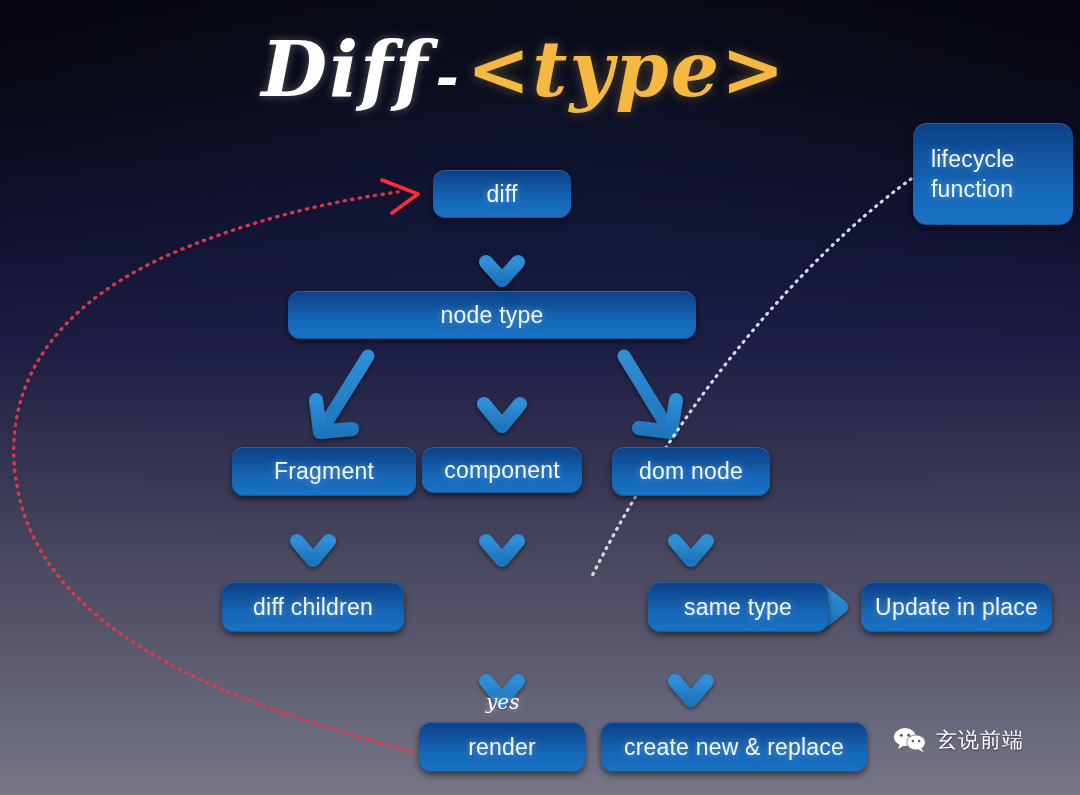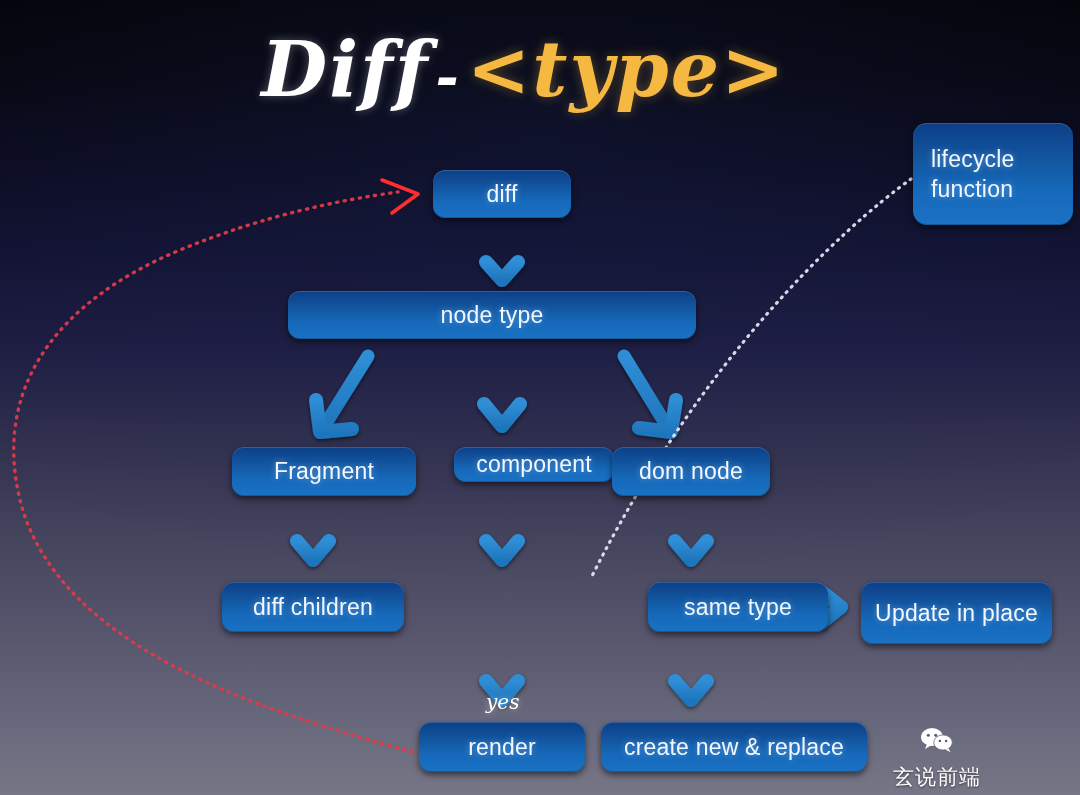--- a/index.html
+++ b/index.html
@@ -222,57 +222,57 @@
   </div>
 
   <div class="node" style="left:288px; top:291px; width:408px; height:48px;">
     <span>node type</span>
   </div>
 
   <div class="node" style="left:232px; top:447px; width:184px; height:49px;">
     <span>Fragment</span>
   </div>
 
-  <div class="node" style="left:422px; top:447px; width:160px; height:35px;margin-left:32px;">
+  <div class="node" style="left:422px; top:447px; width:160px; height:46px;">
     <span>component</span>
   </div>
 
   <div class="node" style="left:612px; top:447px; width:158px; height:49px;">
     <span>dom node</span>
   </div>
 
   <div class="node" style="left:222px; top:582px; width:182px; height:50px;">
     <span>diff children</span>
   </div>
 
 
   <div class="node" style="left:601px; top:582px; width:180px; height:50px;margin-left:47px;">
     <span>same type</span>
   </div>
 
-  <div class="node" style="left:861px; top:582px; width:191px; height:62px;">
+  <div class="node" style="left:861px; top:582px; width:191px; height:50px;">
     <span>Update in place</span>
   </div>
 
   <div class="node" style="left:419px; top:722px; width:166px; height:50px;">
     <span>render</span>
   </div>
 
   <div class="node" style="left:601px; top:722px; width:266px; height:50px;">
     <span>create new &amp; replace</span>
   </div>
 
   <div class="node lifecycle" style="left:913px; top:123px; width:160px; height:102px;">
     <span style="white-space:pre-line;">lifecycle
 function</span>
   </div>
 
   <div class="edge-label" style="left:486px; top:650px;">yes</div>
 
-  <div class="watermark" style="left:893px; top:726px;flex-direction:column;">
+  <div class="watermark" style="left:893px; top:726px;">
     <svg width="34" height="28" viewBox="0 0 34 28">
 
       <ellipse cx="12" cy="11" rx="11" ry="9" fill="#ffffff"></ellipse>
       <path d="M7,18 L5,23 L11,19.4 Z" fill="#ffffff"></path>
       <circle cx="8.3" cy="9.2" r="1.5" fill="#5b5b70"></circle>
       <circle cx="15.7" cy="9.2" r="1.5" fill="#5b5b70"></circle>
 
       <ellipse cx="23" cy="16.5" rx="9.3" ry="7.6" fill="#ffffff" stroke="#6a6a7e" stroke-width="0.8"></ellipse>
       <path d="M28.4,22.2 L30.6,26.3 L25.4,23.4 Z" fill="#ffffff"></path>
       <circle cx="19.9" cy="15" r="1.25" fill="#5b5b70"></circle>

